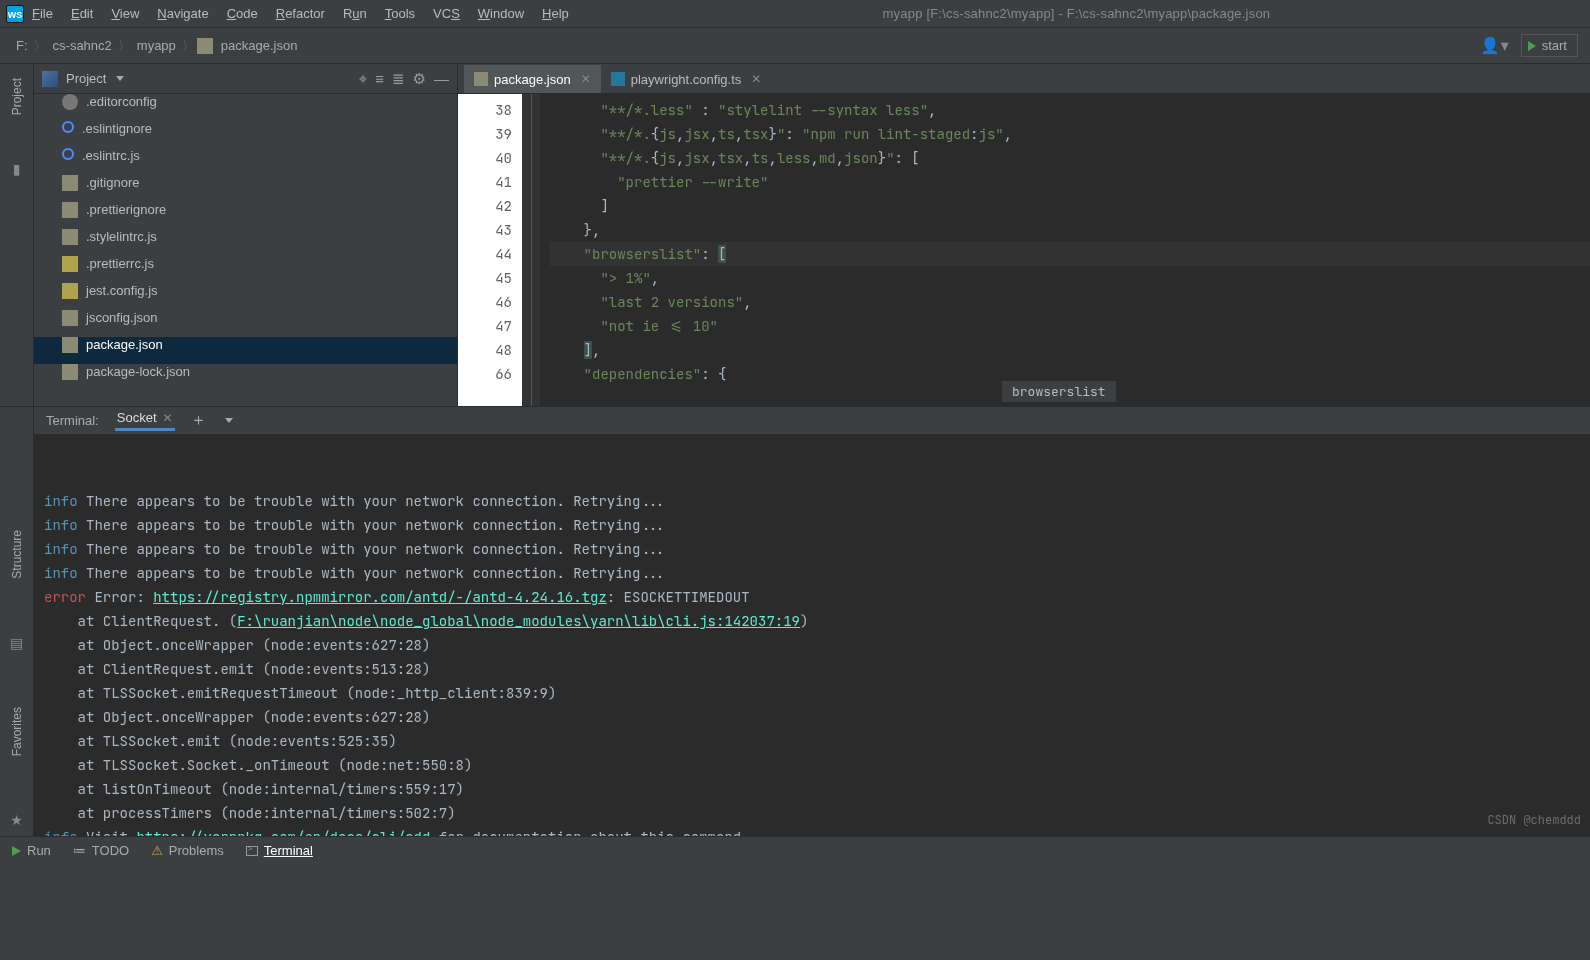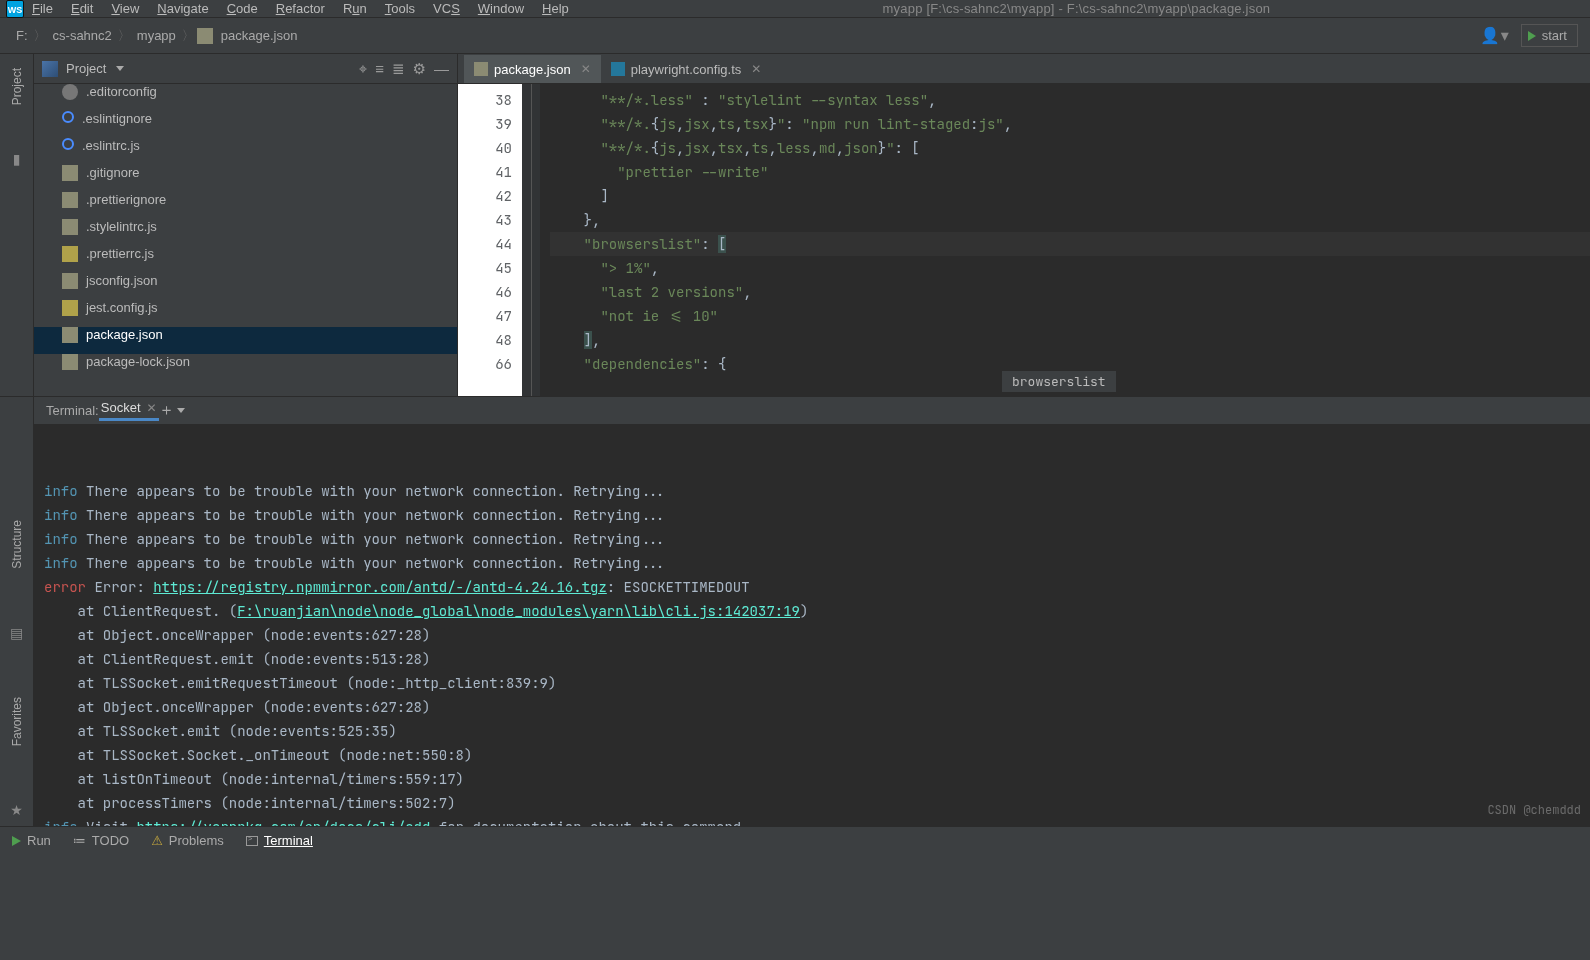--- a/index.html
+++ b/index.html
@@ -1,20 +1,20 @@
 <!DOCTYPE html>
 <html><head>
 <meta charset="utf-8">
 <style>
   * { box-sizing: border-box; margin: 0; padding: 0; }
   html, body { width: 1590px; height: 960px; overflow: hidden; }
   body { font-family: "Segoe UI", Arial, sans-serif; background: #3c3f41; color: #bbb; font-size: 13px; }
 
   
-  .menu-bar { height: 18px; background: #3c3f41; display: flex; align-items: center; padding: 0 6px; border-bottom: 1px solid #2b2b2b; }
+  .menu-bar { height: 28px; background: #3c3f41; display: flex; align-items: center; padding: 0 6px; border-bottom: 1px solid #2b2b2b; }
   .ws-logo { width: 18px; height: 18px; background: #00a3e0; display:inline-block; margin-right: 8px; font-size: 9px; color:#fff; text-align:center; line-height:18px; font-weight:bold; border:1px solid #111; border-radius:2px;}
   .menu-items { display: flex; gap: 18px; }
   .menu-item { color: #bbb; cursor: pointer; }
   .menu-item .u { text-decoration: underline; }
   .title-bar-text { flex: 1; text-align: center; color: #888; font-size: 13px; letter-spacing: .2px; }
 
   
   .nav-bar { height: 36px; display: flex; align-items: center; padding: 0 12px; border-bottom: 1px solid #2b2b2b; }
   .crumb { color: #aaa; margin: 0 4px; cursor:pointer; }
   .crumb-sep { color: #666; margin: 0 2px; }
@@ -63,21 +63,21 @@
   .code .s { color:#6a8759;}
   .code .p { color:#a9b7c6;}
   .code .hl-line { background:#323232; display:inline-block; width:100%;}
   .code .br-hl { background:#3b514d;}
   .breadcrumb-inline { position:absolute; bottom:4px; left:544px; color:#bbb; font-size:13px; background:#3c3f41; padding:2px 10px;}
 
   
   .terminal-panel { height: 430px; border-top:1px solid #2b2b2b; display:flex; }
   .term-rail { width:34px; background:#3c3f41; border-right:1px solid #2b2b2b; display:flex; flex-direction:column; align-items:center; justify-content:flex-end; padding-bottom:8px; gap:56px;}
   .term-body { flex:1; display:flex; flex-direction:column;}
-  .term-header { height:28px; background:#3c3f41; border-bottom:1px solid #2b2b2b; display:flex; align-items:center; padding:0 12px; gap:0;}
+  .term-header { height:28px; background:#3c3f41; border-bottom:1px solid #2b2b2b; display:flex; align-items:center; padding:0 12px; gap:16px;}
   .term-header .tlabel { color:#aaa;}
   .term-tab { display:flex; align-items:center; gap:6px; color:#ddd; border-bottom:3px solid #4a88c7; padding:0 2px 3px 2px;}
   .term-tab .close-x { color:#888; font-size:12px;}
   .tplus { color:#aaa; font-size:16px; cursor:pointer;}
   .tchev { }
   .term-output { flex:1; background:#2b2b2b; font-family:"JetBrains Mono","Consolas",monospace; font-size:14px; line-height:24px; padding:6px 10px; color:#a9b7c6; white-space:pre; position:relative; overflow:hidden;}
   .info-tag { color:#5394b2;}
   .err-tag { color:#c75450;}
   .link { color:#5eead4; text-decoration:underline; cursor:pointer;}
   .watermark { position:absolute; right:9px; bottom:4px; color:#6b6b6b; font-size:12px;}
@@ -170,26 +170,26 @@
         </div>
         <div class="tree-row">
           <span class="file-ico doc"></span>
           <span>.stylelintrc.js</span>
         </div>
         <div class="tree-row">
           <span class="file-ico js-yellow"></span>
           <span>.prettierrc.js</span>
         </div>
         <div class="tree-row">
-          <span class="file-ico doc"></span>
-          <span>jsconfig.json</span>
-        </div>
-        <div class="tree-row">
           <span class="file-ico js-yellow"></span>
           <span>jest.config.js</span>
+        </div>
+        <div class="tree-row">
+          <span class="file-ico doc"></span>
+          <span>jsconfig.json</span>
         </div>
         <div class="tree-row selected">
           <span class="file-ico doc"></span>
           <span>package.json</span>
         </div>
         <div class="tree-row">
           <span class="file-ico doc"></span>
           <span>package-lock.json</span>
         </div>
       </div>

